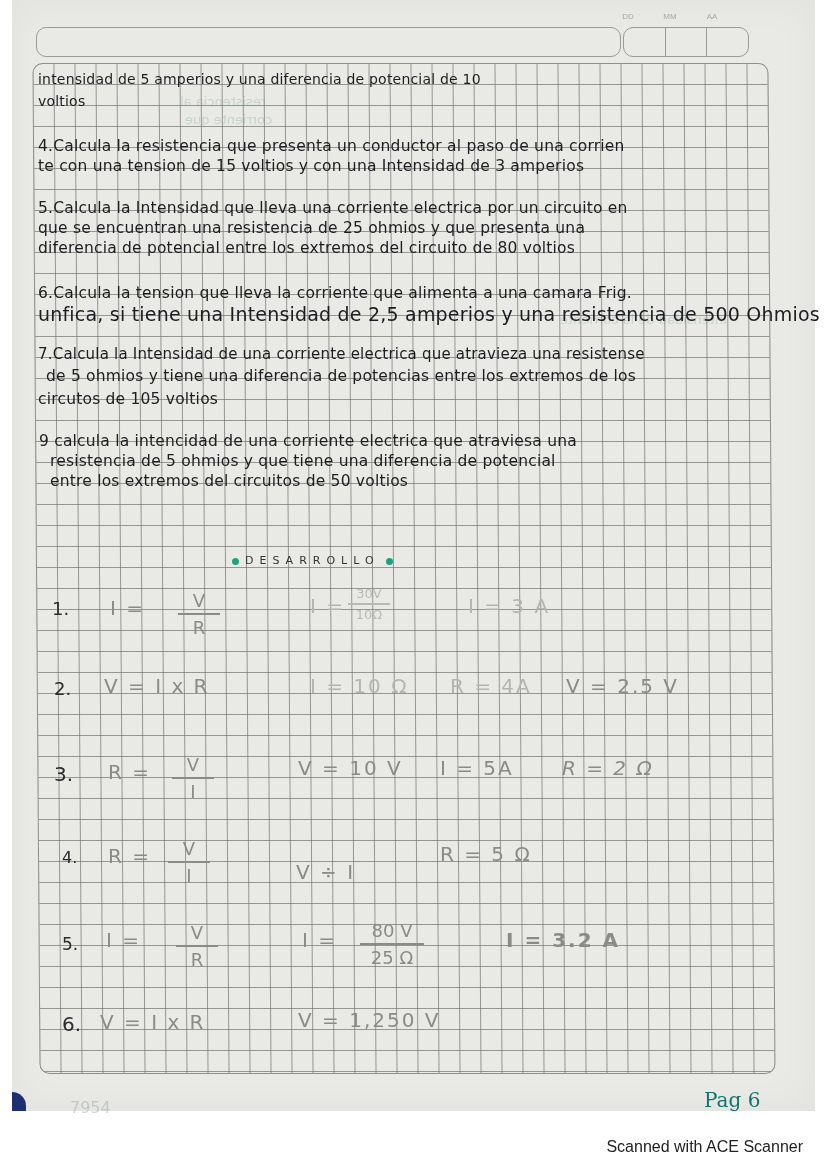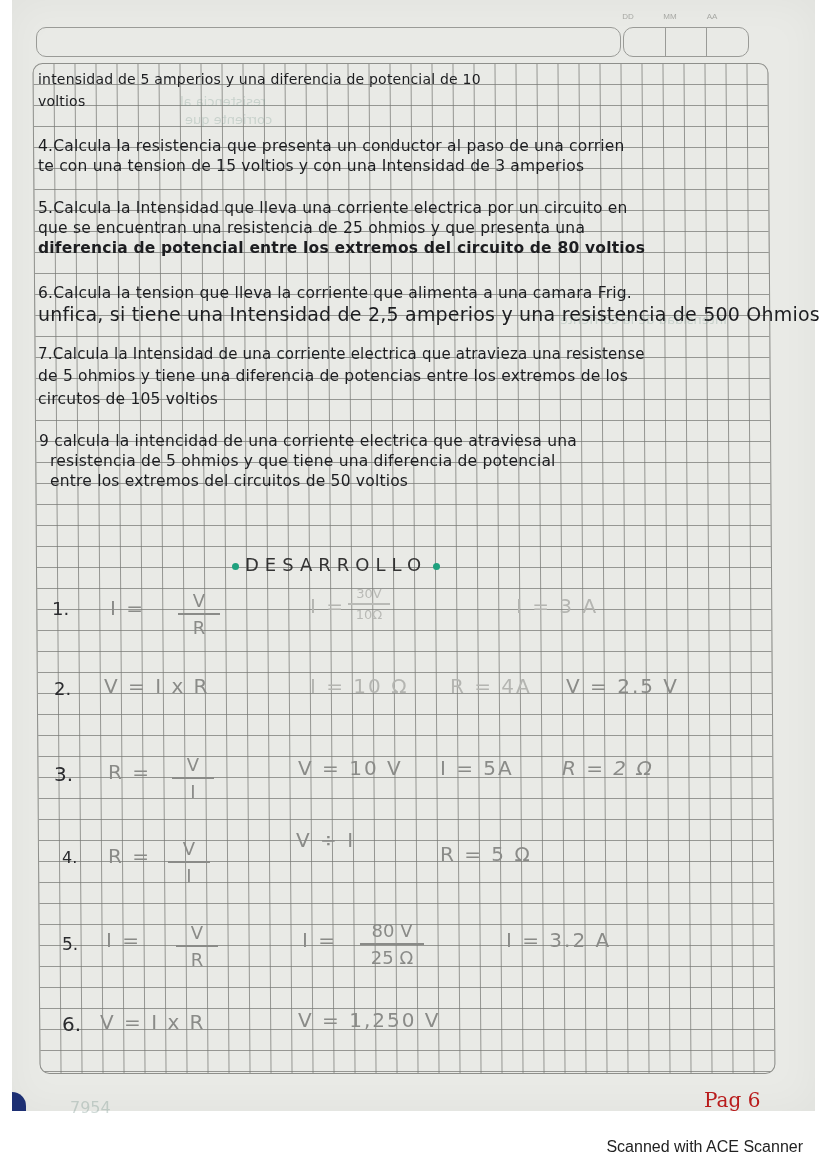--- a/index.html
+++ b/index.html
@@ -53,26 +53,26 @@
     .pencil.faint { color: #b4b5b1; }
     .num {
       position: absolute; font-family: "DejaVu Sans", sans-serif; color: #2a2b2e; font-size: 18px;
     }
     .frac { position: absolute; display: inline-flex; flex-direction: column; align-items: center; color: #8a8b88; font-size: 18px; }
     .frac .bar { width: 42px; height: 1.5px; background: #8a8b88; margin: 2px 0; }
     .frac.faint { color: #b9bab6; }
     .frac.faint .bar { background: #b9bab6; }
     .title-dev {
       position: absolute; left: 226px; top: 554px; font-family: "DejaVu Sans", sans-serif;
-      font-size: 18px; letter-spacing: 6px; color: #333;
+      font-size: 11px; letter-spacing: 6px; color: #333;
     }
     .dot { display: inline-block; width: 7px; height: 7px; background: #1fa17e; border-radius: 50%; vertical-align: middle; margin: 0 6px; }
     .bleed { position: absolute; font-size: 13px; color: rgba(120,150,140,0.28); transform: scaleX(-1); white-space: nowrap; }
     .page-num {
-      position: absolute; left: 704px; top: 1088px; font-family: "DejaVu Serif", serif; font-size: 20px; color: #b91c1c;
+      position: absolute; left: 704px; top: 1088px; font-family: "DejaVu Serif", serif; font-size: 20px; color: #0f766e;
     }
     .faint-mark { position: absolute; left: 70px; top: 1078px; font-size: 16px; color: rgba(120,150,140,0.35); margin-top: 20px; }
     .footer {
       position: absolute; right: 25px; top: 1138px; font-family: "Liberation Sans", sans-serif;
       font-size: 16px; color: #222;
     }
   </style>
 </head>
 <body>
 
@@ -98,27 +98,27 @@
 <div class="bleed" style="left:560px;top:312px;">Intensidad de la corriente</div>
 
 <div class="hw" style="left:38px;top:68px;">intensidad de 5 amperios y una diferencia de potencial de 10</div>
 <div class="hw" style="left:38px;top:90px;">voltios</div>
 
 <div class="hw small" style="left:38px;top:135px;">4.Calcula la resistencia que presenta un conductor al paso de una corrien</div>
 <div class="hw small" style="left:38px;top:155px;">te con una tension de 15 voltios y con una Intensidad de 3 amperios</div>
 
 <div class="hw small" style="left:38px;top:197px;">5.Calcula la Intensidad que lleva una corriente electrica por un circuito en</div>
 <div class="hw small" style="left:38px;top:217px;">que se encuentran una resistencia de 25 ohmios y que presenta una</div>
-<div class="hw small" style="left:38px;top:237px;font-weight:bold;">diferencia de potencial entre los extremos del circuito de 80 voltios</div>
+<div class="hw small" style="left:38px;top:237px;">diferencia de potencial entre los extremos del circuito de 80 voltios</div>
 
 <div class="hw small" style="left:38px;top:282px;">6.Calcula la tension que lleva la corriente que alimenta a una camara Frig.</div>
 <div class="hw small" style="left:38px;top:303px;font-size:19px;">unfica, si tiene una Intensidad de 2,5 amperios y una resistencia de 500 Ohmios</div>
 
 <div class="hw small" style="left:38px;top:343px;font-size:15px;">7.Calcula la Intensidad de una corriente electrica que atravieza una resistense</div>
-<div class="hw small" style="left:38px;top:365px;text-align:right;">de 5 ohmios y tiene una diferencia de potencias entre los extremos de los</div>
+<div class="hw small" style="left:46px;top:365px;text-align:right;">de 5 ohmios y tiene una diferencia de potencias entre los extremos de los</div>
 <div class="hw small" style="left:38px;top:388px;">circutos de 105 voltios</div>
 
 <div class="hw small" style="left:39px;top:430px;">9 calcula la intencidad de una corriente electrica que atraviesa una</div>
 <div class="hw small" style="left:50px;top:450px;">resistencia de 5 ohmios y que tiene una diferencia de potencial</div>
 <div class="hw small" style="left:50px;top:470px;">entre los extremos del circuitos de 50 voltios</div>
 
 <div class="title-dev">
   <span class="dot"></span><span>DESARROLLO</span><span class="dot"></span>
 </div>
 
@@ -128,21 +128,21 @@
   <span>V</span>
     <span class="bar"></span>
     <span>R</span>
 </div>
 <div class="pencil faint" style="left:310px;top:594px;">I =</div>
 <div class="frac faint" style="left:348px;top:586px;font-size:13px;">
   <span>30V</span>
     <span class="bar"></span>
     <span>10Ω</span>
 </div>
-<div class="pencil faint" style="left:468px;top:594px;margin-left:48px;">I = 3 A</div>
+<div class="pencil faint" style="left:468px;top:594px;">I = 3 A</div>
 
 <div class="num" style="left:54px;top:678px;">2.</div>
 <div class="pencil" style="left:104px;top:674px;">V = I x R</div>
 <div class="pencil faint" style="left:310px;top:674px;">I = 10 Ω</div>
 <div class="pencil faint" style="left:450px;top:674px;">R = 4A</div>
 <div class="pencil" style="left:566px;top:674px;">V = 2.5 V</div>
 
 <div class="num" style="left:54px;top:762px;font-size:20px;">3.</div>
 <div class="pencil" style="left:108px;top:760px;">R =</div>
 <div class="frac" style="left:172px;top:754px;">
@@ -154,37 +154,37 @@
 <div class="pencil" style="left:440px;top:756px;">I = 5A</div>
 <div class="pencil" style="left:562px;top:756px;font-style:italic;">R = 2 Ω</div>
 
 <div class="num" style="left:62px;top:848px;font-size:16px;">4.</div>
 <div class="pencil" style="left:108px;top:844px;">R =</div>
 <div class="frac" style="left:168px;top:838px;">
   <span>V</span>
     <span class="bar"></span>
     <span>I</span>
 </div>
-<div class="pencil" style="left:296px;top:828px;text-align:center;">V ÷ I</div>
+<div class="pencil" style="left:296px;top:860px;text-align:center;">V ÷ I</div>
 <div class="pencil" style="left:440px;top:842px;">R = 5 Ω</div>
 
 <div class="num" style="left:62px;top:934px;font-size:17px;">5.</div>
 <div class="pencil" style="left:106px;top:928px;">I =</div>
 <div class="frac" style="left:176px;top:922px;">
   <span>V</span>
     <span class="bar"></span>
     <span>R</span>
 </div>
 <div class="pencil" style="left:302px;top:928px;">I =</div>
 <div class="frac" style="left:360px;top:920px;">
   <span>80 V</span>
     <span class="bar" style="width:64px;"></span>
     <span>25 Ω</span>
 </div>
-<div class="pencil" style="left:506px;top:928px;">I = 3.2 A</div>
+<div class="pencil" style="left:506px;top:928px;font-weight:bold;">I = 3.2 A</div>
 
 <div class="num" style="left:62px;top:1012px;font-size:20px;">6.</div>
 <div class="pencil" style="left:100px;top:1010px;">V = I x R</div>
 <div class="pencil" style="left:298px;top:1008px;">V = 1,250 V</div>
 
 <div class="faint-mark">7954</div>
 <div class="page-num">Pag 6</div>
 
 <div class="footer">Scanned with ACE Scanner</div>
 

